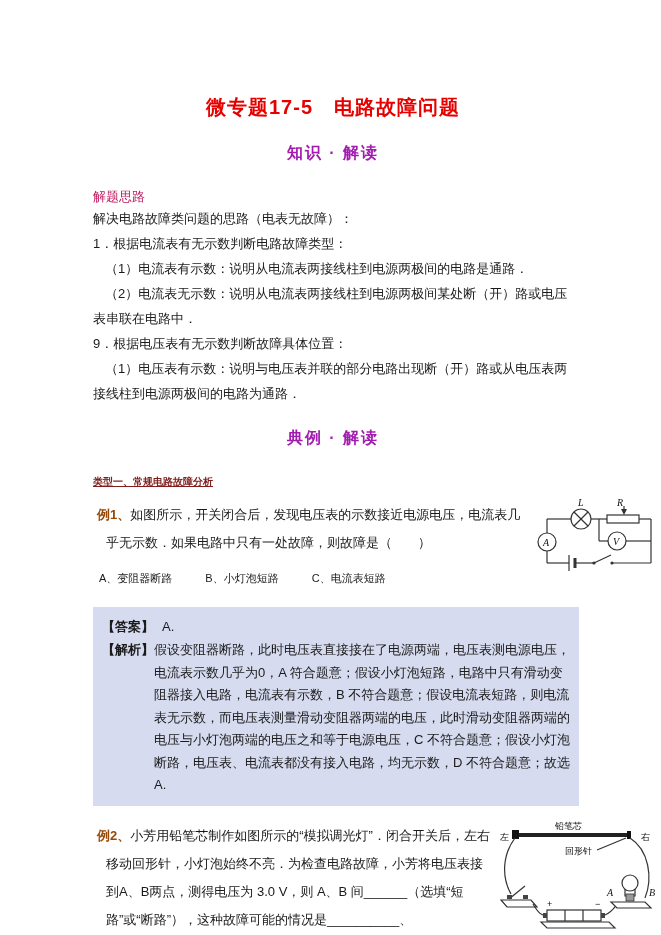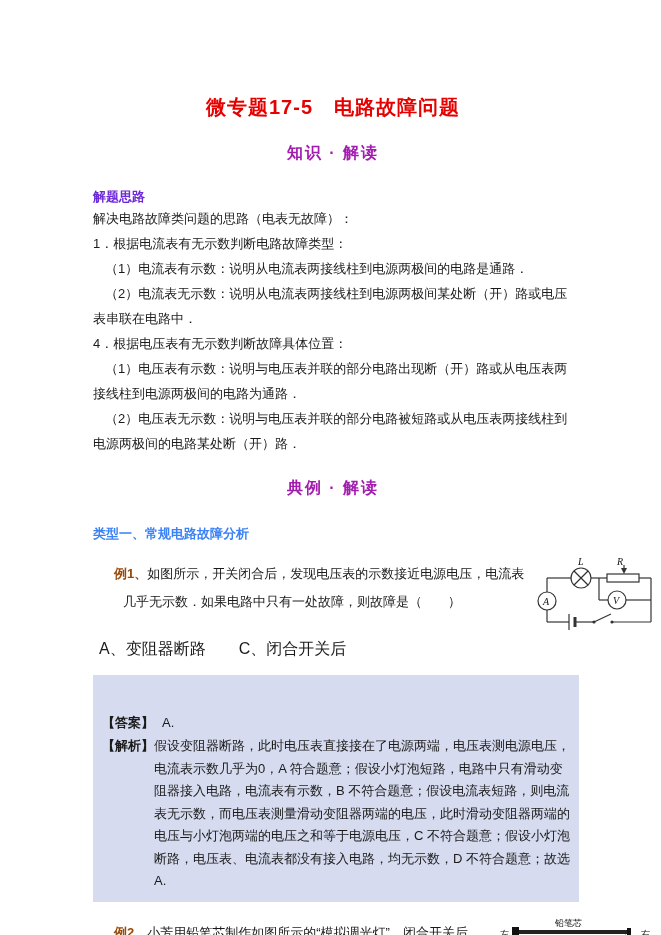--- a/index.html
+++ b/index.html
@@ -22,67 +22,68 @@
   }
   .section-heading{
     margin:22px 0 0 0;
     text-align:center;
     font-size:16px;font-weight:bold;
     color:#a21caf;
     letter-spacing:2px;
   }
   .sub-heading{
     margin:24px 0 0 0;
-    font-size:13px;font-weight:bold;
-    color:#6d28d9;
+    font-size:13px;font-weight:normal;
+    color:#be185d;
   }
   .body-text{font-size:13px;line-height:25px;}
   .body-text p{margin:0;}
   .clause{margin-left:25px;text-indent:12px;}
   .type-heading{
     margin:26px 0 0 0;
-    font-size:13px;font-weight:bold;
-    color:#3b82f6;
+    font-size:10px;font-weight:bold;
+    color:#7f1d1d;
+    text-decoration:underline;
   }
   .example{
     position:relative;
     margin-top:12px;
     font-size:13px;line-height:28px;
   }
   .example .ex-para{
-    margin:17px;
+    margin:0;
     padding-left:13px;text-indent:-9px;
   }
   .ex-label{color:#974806;font-weight:bold;}
   .ex1-figure{
     float:right;
     width:124px;height:94px;
     margin:-4px -86px 4px 10px;
   }
   .ex2-figure{
     float:right;
     width:160px;height:116px;
     margin:-2px -86px 4px 8px;
   }
   .options-row{
     display:flex;
     gap:33px;
     padding-left:6px;
     margin-top:2px;
-    font-size:16px;line-height:32px;
+    font-size:11px;line-height:38px;
     clear:none;
   }
   .answer-box{
     clear:both;
     margin:10px -6px 0 0;
     background:#d6dbef;
     padding:7px 9px 9px 9px;
     font-size:13px;
   }
-  .answer-line{display:flex;line-height:25px;margin-top:28px;}
+  .answer-line{display:flex;line-height:25px;}
   .answer-line .lbl{white-space:nowrap;font-weight:bold;margin-right:8px;}
   .analysis-line{display:flex;line-height:22.5px;}
   .analysis-line .lbl{white-space:nowrap;font-weight:bold;}
   .analysis-line .txt{flex:1;}
   .clearfix::after{content:"";display:block;clear:both;}
   svg .wire{stroke:#333;stroke-width:1.2;fill:none;}
   svg .comp{stroke:#333;stroke-width:1.2;fill:#fff;}
   svg .fig-label{
     font-family:"Liberation Serif","DejaVu Serif",serif;
     font-style:italic;font-size:10px;fill:#111;
@@ -102,23 +103,22 @@
 
     <h2 class="section-heading">知识 · 解读</h2>
 
     <h3 class="sub-heading">解题思路</h3>
 
     <div class="body-text">
       <p>解决电路故障类问题的思路（电表无故障）：</p>
       <p>1．根据电流表有无示数判断电路故障类型：</p>
       <p class="clause">（1）电流表有示数：说明从电流表两接线柱到电源两极间的电路是通路．</p>
       <p class="clause">（2）电流表无示数：说明从电流表两接线柱到电源两极间某处断（开）路或电压表串联在电路中．</p>
-      <p>4．根据电压表有无示数判断故障具体位置：</p>
+      <p>9．根据电压表有无示数判断故障具体位置：</p>
       <p class="clause">（1）电压表有示数：说明与电压表并联的部分电路出现断（开）路或从电压表两接线柱到电源两极间的电路为通路．</p>
-      <p class="clause">（2）电压表无示数：说明与电压表并联的部分电路被短路或从电压表两接线柱到电源两极间的电路某处断（开）路．</p>
     </div>
 
     <h2 class="section-heading">典例 · 解读</h2>
 
     <h3 class="type-heading">类型一、常规电路故障分析</h3>
 
     <div class="example clearfix">
       <svg class="ex1-figure" viewBox="0 0 124 94">
 
         <line class="wire" x1="12" y1="22" x2="36" y2="22"></line>
@@ -154,21 +154,22 @@
         <line x1="40" y1="61" x2="40" y2="71" stroke="#333" stroke-width="3"></line>
         <line class="wire" x1="40" y1="66" x2="58" y2="66"></line>
         <circle fill="#333" cx="59" cy="66" r="1.6"></circle>
         <line class="wire" x1="59" y1="66" x2="76" y2="58"></line>
         <circle fill="#333" cx="77" cy="66" r="1.6"></circle>
         <line class="wire" x1="77" y1="66" x2="116" y2="66"></line>
       </svg>
       <p class="ex-para"><span class="ex-label">例1、</span><span>如图所示，开关闭合后，发现电压表的示数接近电源电压，电流表几乎无示数．如果电路中只有一处故障，则故障是（　　）</span></p>
       <div class="options-row">
         <span>A、变阻器断路</span>
-        <span>C、闭合开关后</span>
+        <span>B、小灯泡短路</span>
+        <span>C、电流表短路</span>
       </div>
     </div>
 
     <div class="answer-box">
       <div class="answer-line">
         <span class="lbl">【答案】</span>
         <span>A.</span>
       </div>
       <div class="analysis-line">
         <span class="lbl">【解析】</span>

